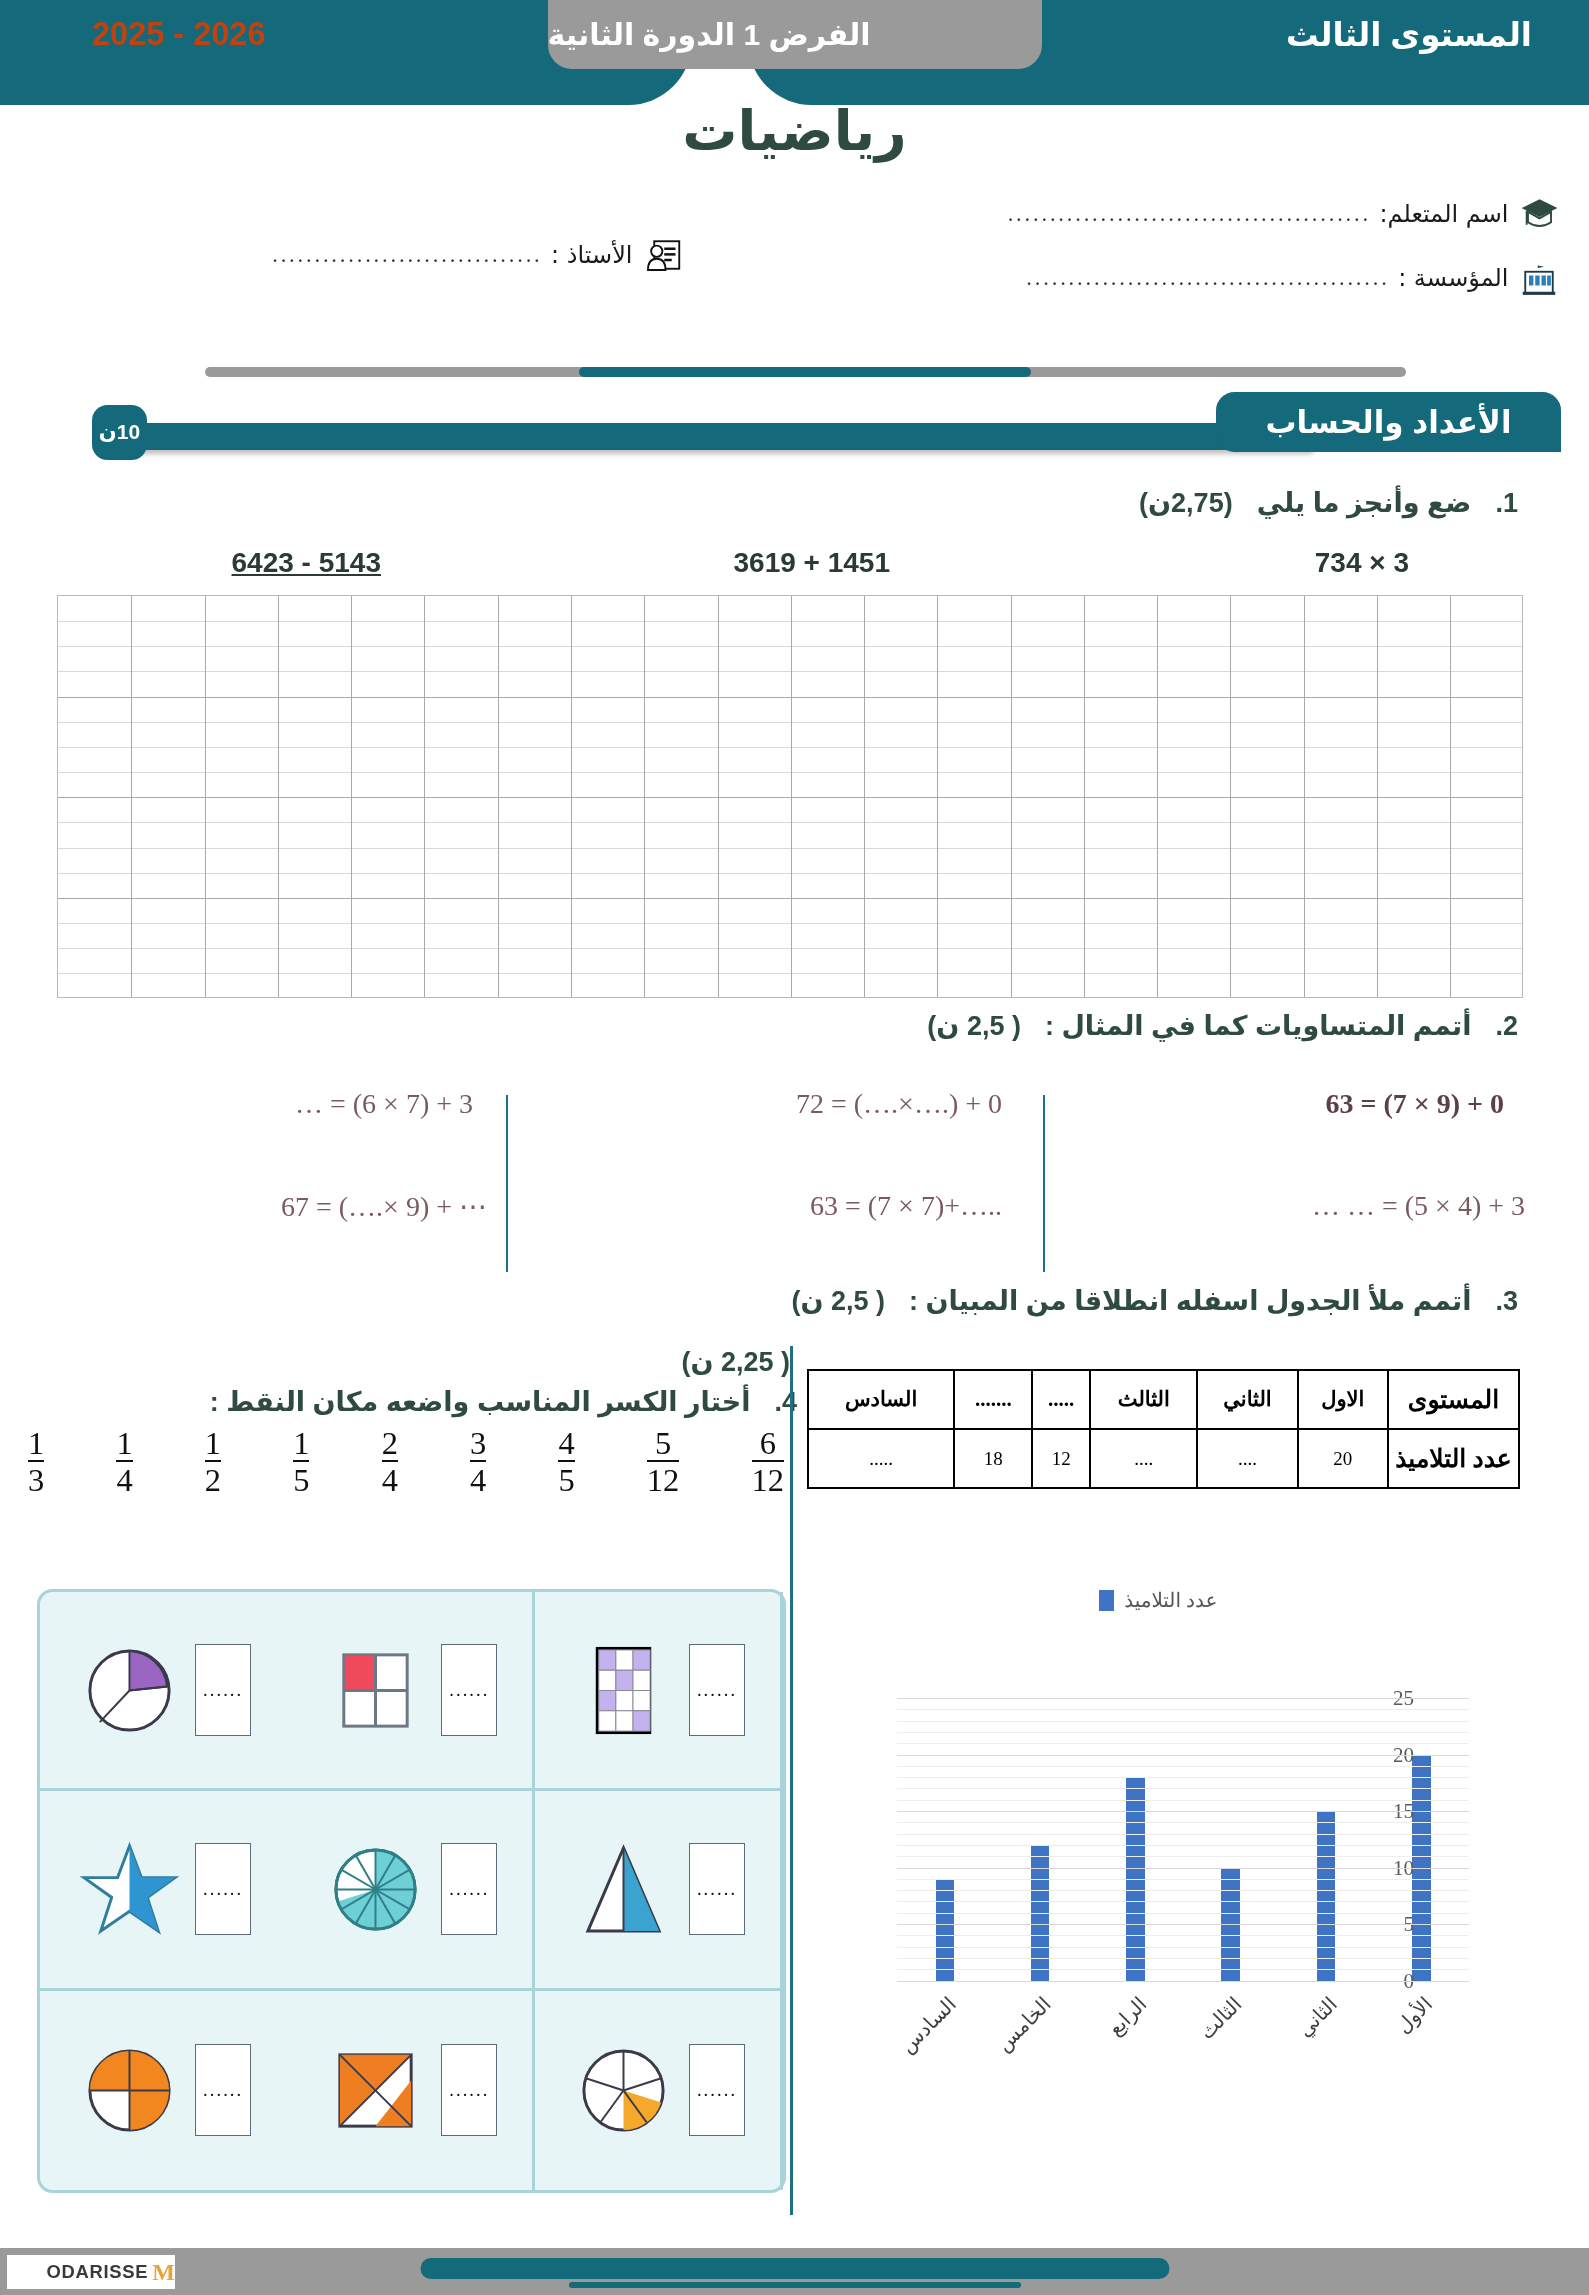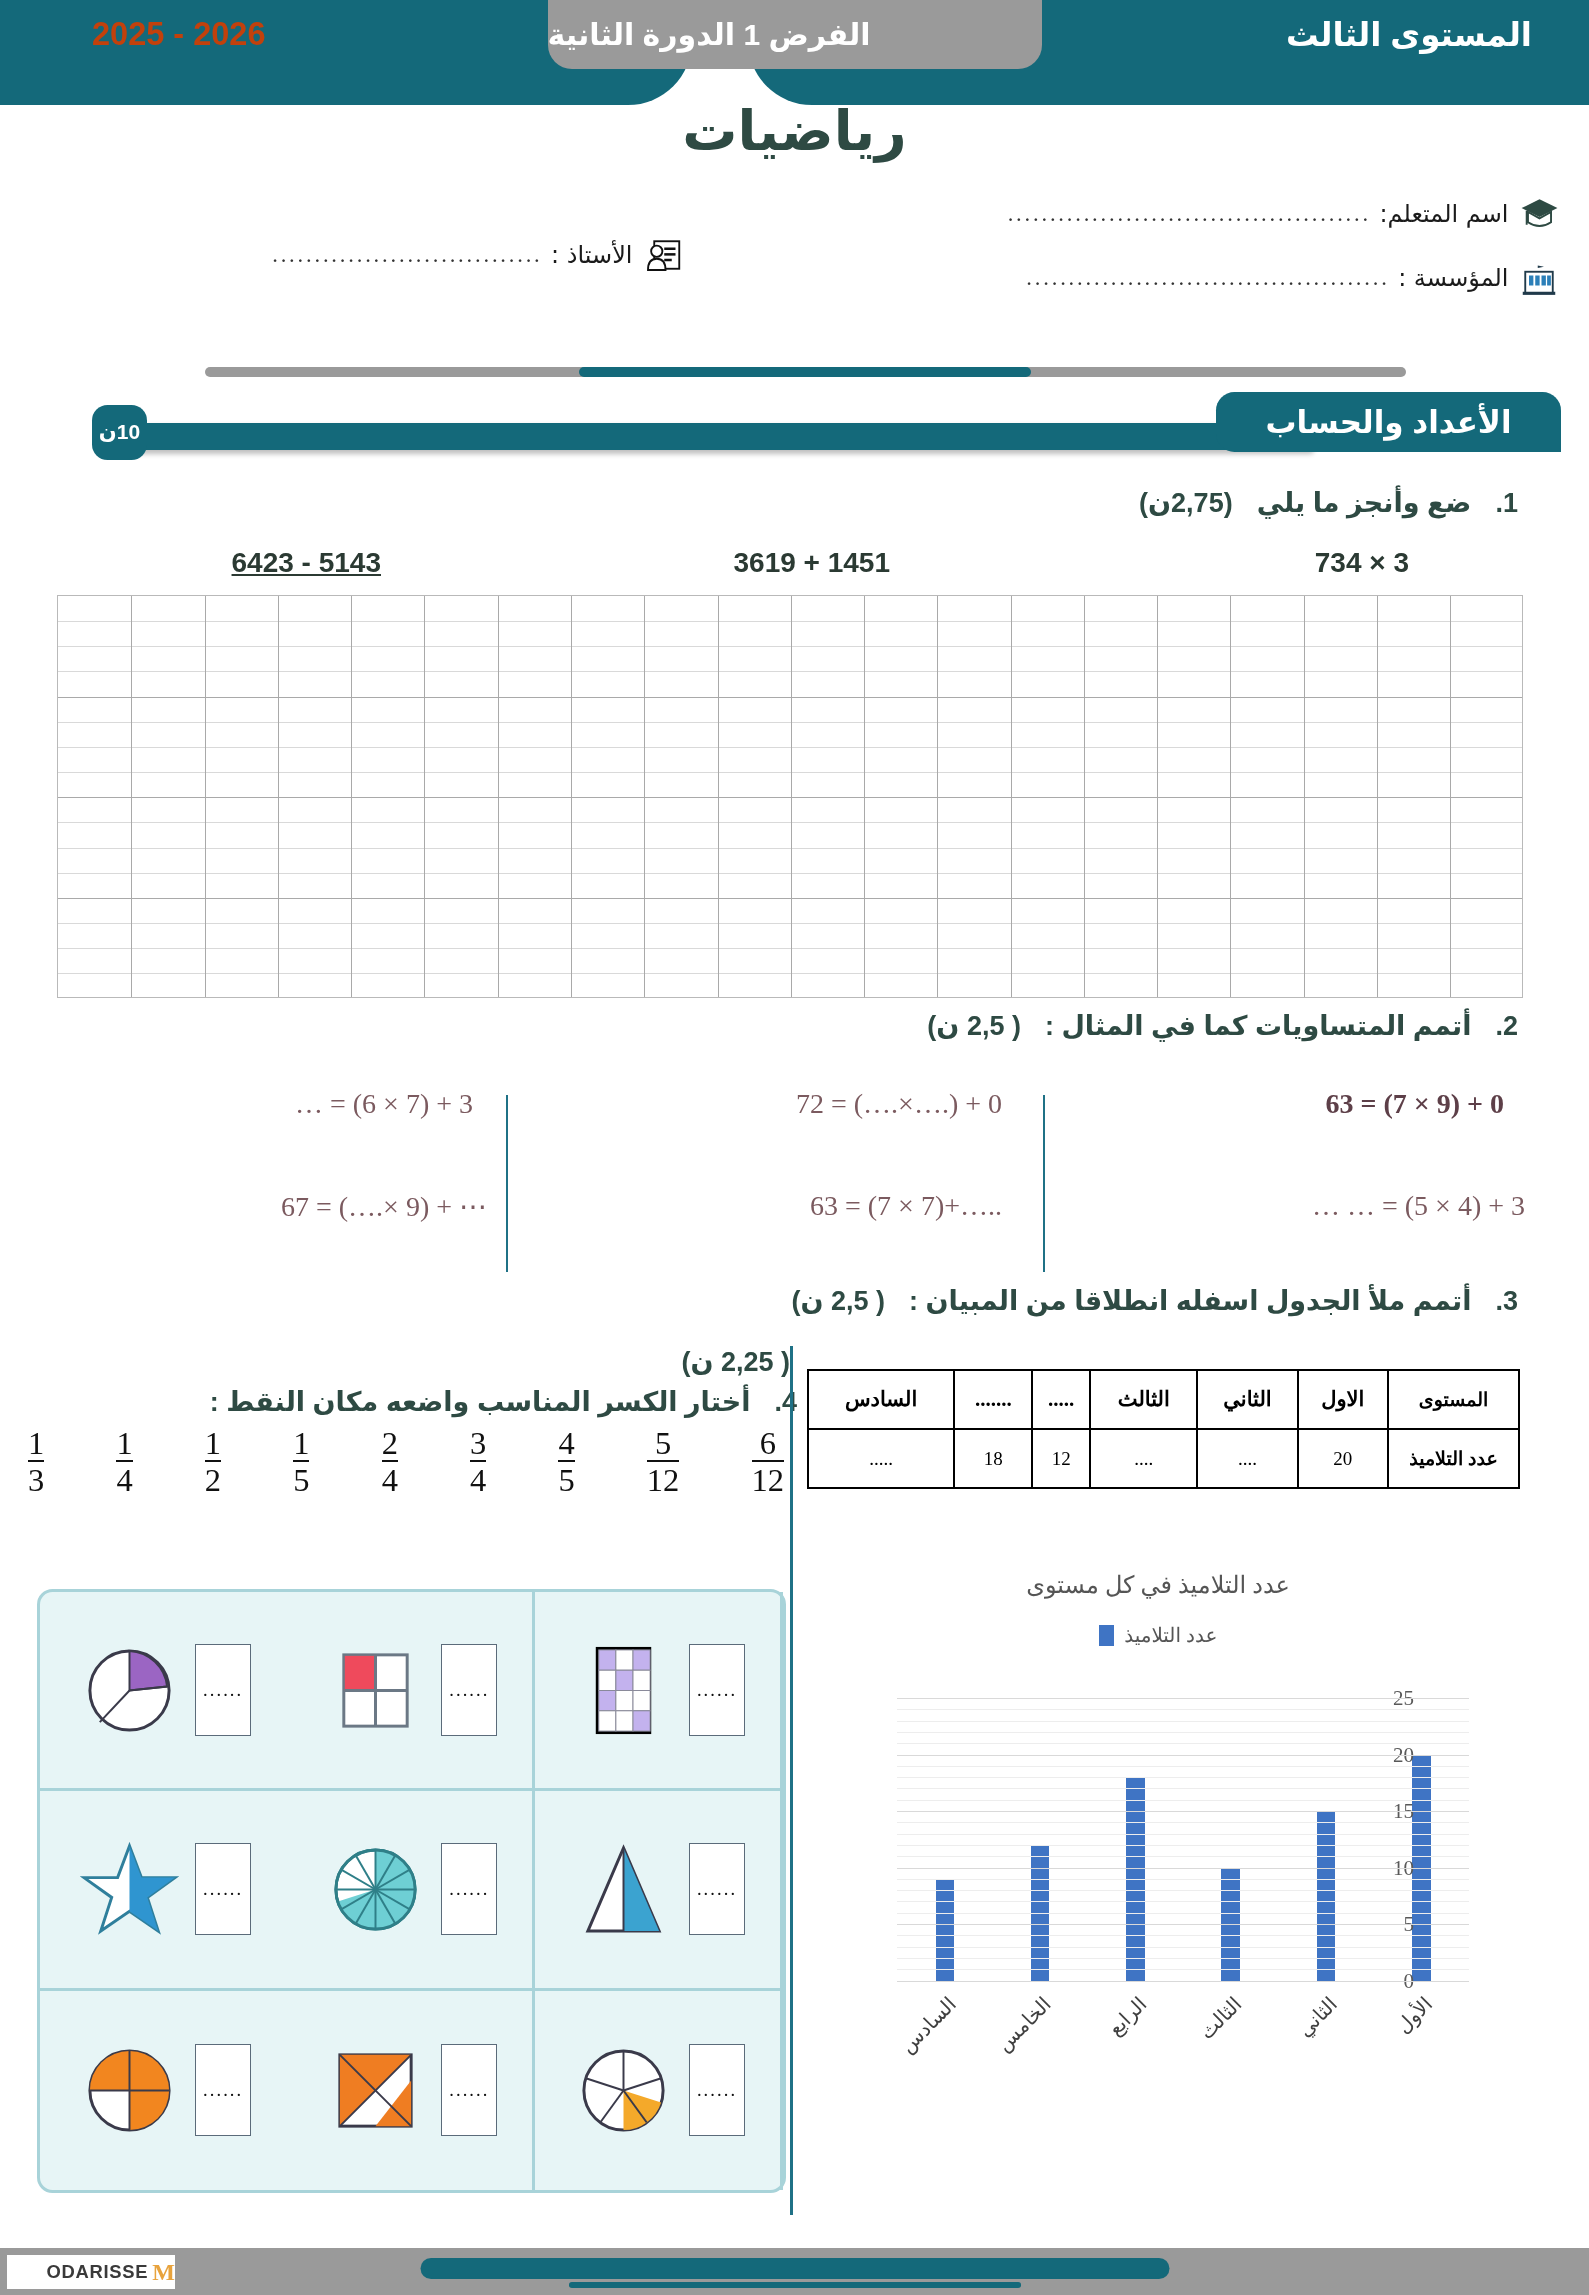--- a/index.html
+++ b/index.html
@@ -88,21 +88,21 @@
   .eq{position:absolute;font-size:28px;color:#7b5a5f;direction:ltr;white-space:nowrap;
       font-family:"Liberation Serif",serif;}
   .eq.bold{color:#5d3f48;font-weight:700;}
 
   
   .tbl{position:absolute;right:69px;top:1369px;width:713px;border-collapse:collapse;
        font-family:"Liberation Serif",serif;}
   .tbl td{border:2.1px solid #000;text-align:center;vertical-align:middle;
           font-size:19px;height:55px;color:#000;}
   .tbl td.hd{font-weight:700;font-size:21px;}
-  .tbl td.lbl{font-weight:700;font-size:19px;width:127px;}
+  .tbl td.lbl{font-weight:700;font-size:25px;width:127px;}
 
   
   .chart{position:absolute;right:78px;top:1564px;width:706px;height:607px;}
   .ch-title{text-align:center;font-size:24px;color:#555;font-family:"Liberation Serif",serif;
             margin-top:7px;}
   .ch-legend{display:flex;align-items:center;justify-content:center;gap:10px;margin-top:24px;}
   .ch-legend .sw{width:15.5px;height:21px;background:#3f74c4;}
   .ch-legend .lt{font-size:20px;color:#555;font-family:"Liberation Serif",serif;}
   .plot{position:absolute;left:21px;top:134px;width:650px;height:318px;}
   .plot .ytick{position:absolute;right:62px;transform:translateY(-50%);
@@ -320,21 +320,20 @@
       <td>....</td>
       <td>....</td>
       <td>12</td>
       <td>18</td>
       <td>.....</td>
     </tr>
   </tbody>
     </table>
 
   <div class="chart">
-    <div class="ch-title">عدد التلاميذ في كل مستوى</div>
     <div class="ch-legend">
       <span class="lt">عدد التلاميذ</span>
       <span class="sw"></span>
     </div>
     <div class="plot" id="plot">
       <div class="bars" id="bars">
           <div class="bar" title="الأول: 20" style="height: 226px; background: rgb(63, 116, 196);"></div>
           <div class="bar" title="الثاني: 15" style="height: 170px; background: rgb(63, 116, 196);"></div>
           <div class="bar" title="الثالث: 10" style="height: 113px; background: rgb(63, 116, 196);"></div>
           <div class="bar" title="الرابع: 18" style="height: 203px; background: rgb(63, 116, 196);"></div>

